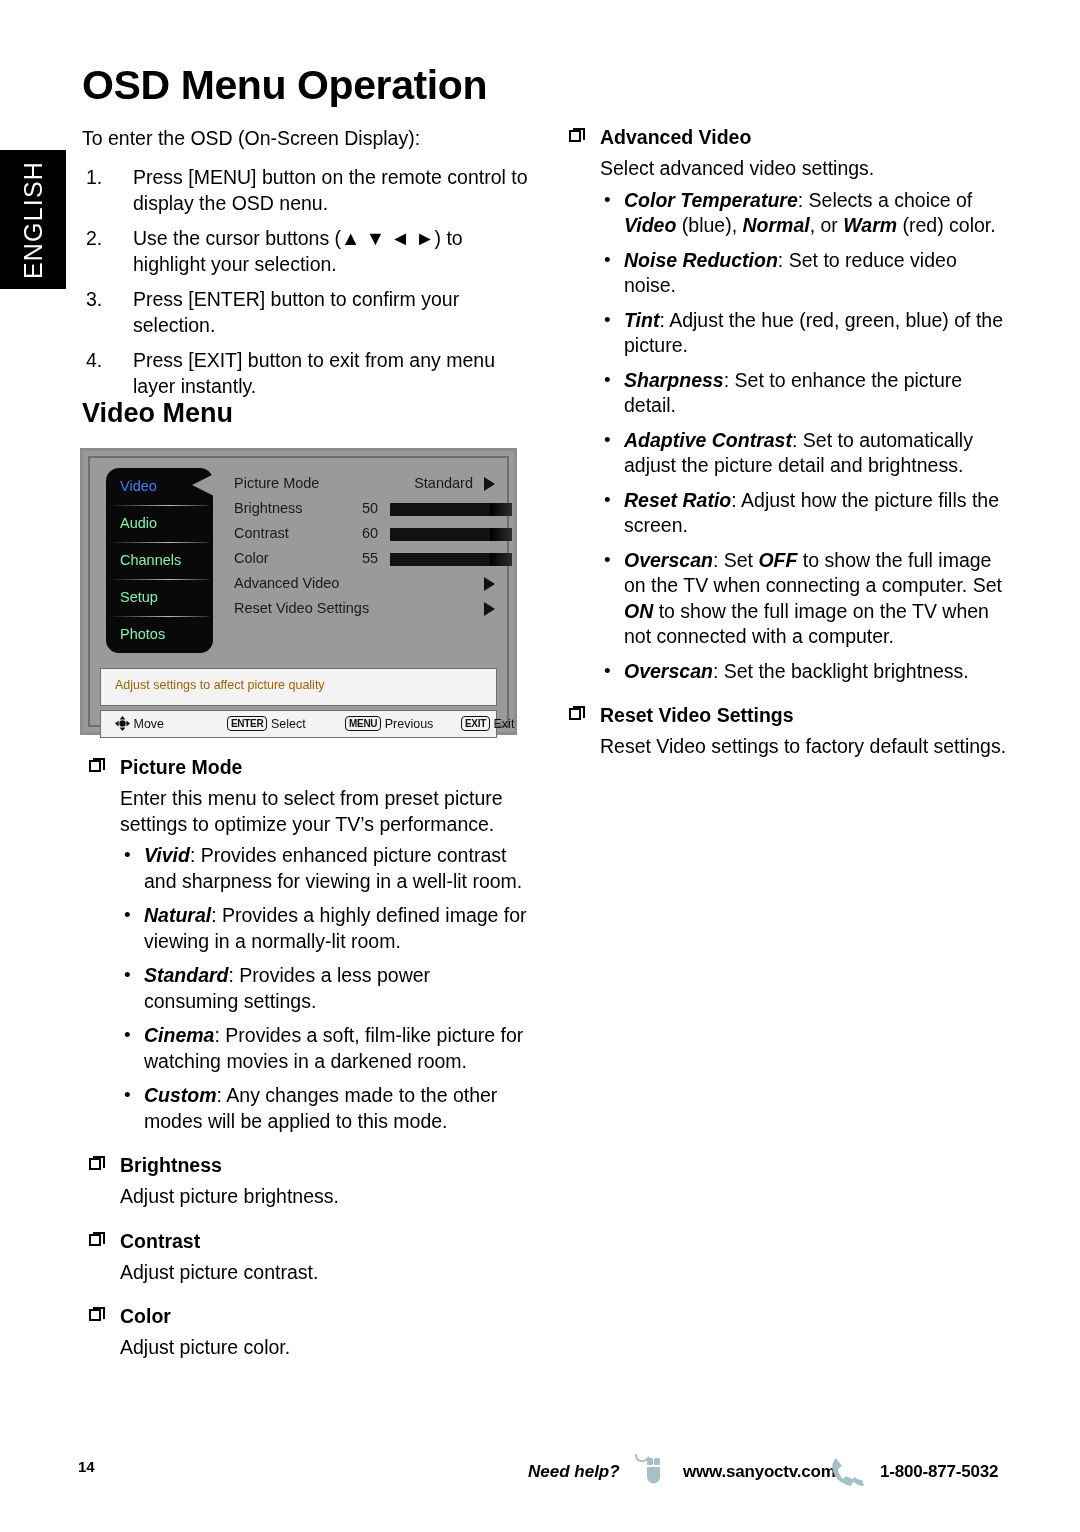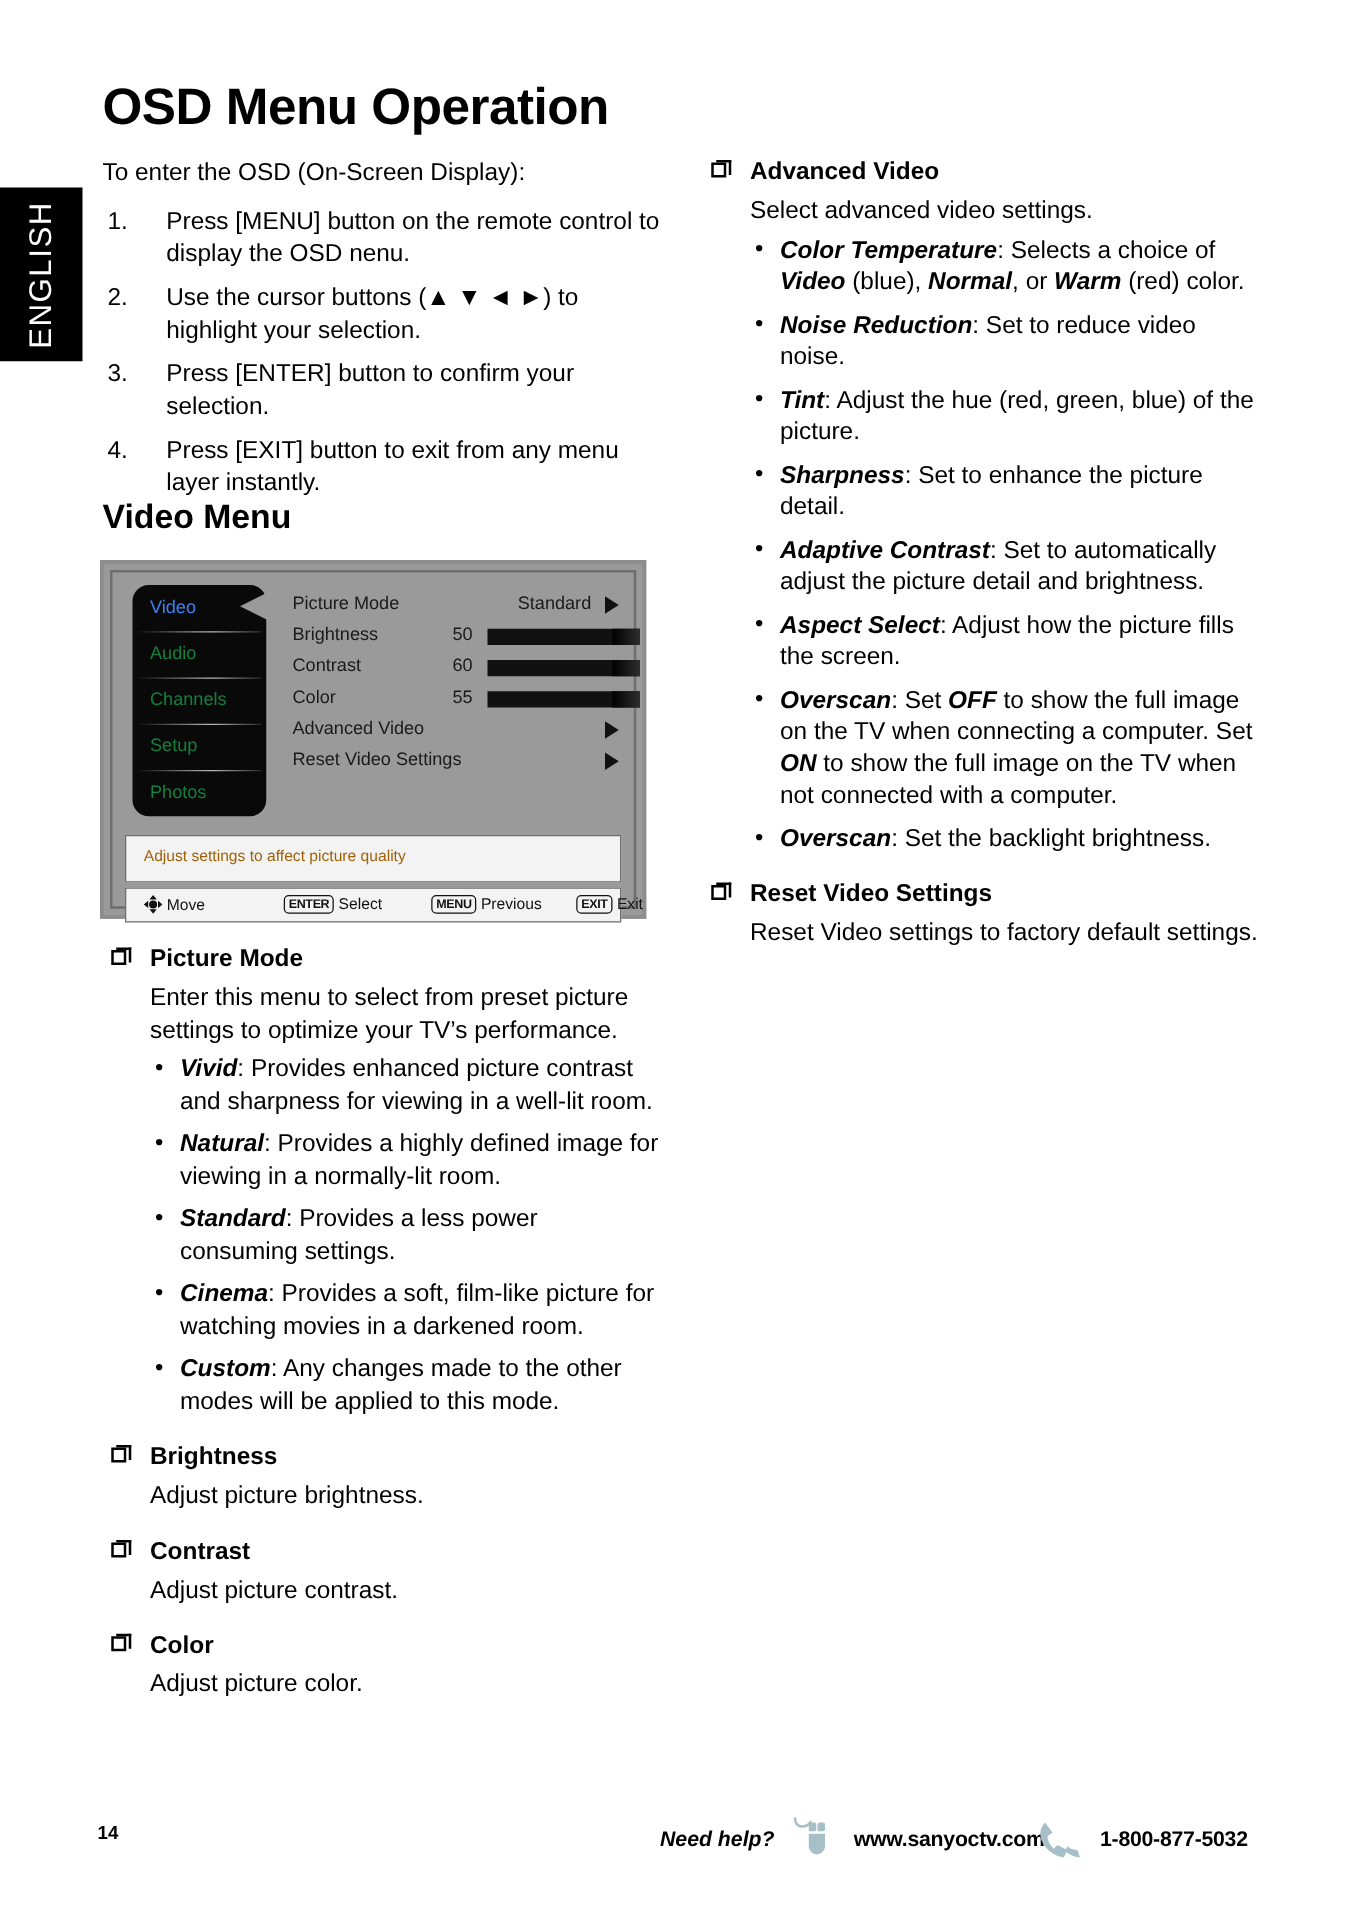--- a/index.html
+++ b/index.html
@@ -180,21 +180,21 @@
     height: 185px;
     background: #090909;
     border-radius: 13px;
   }
   .osd-tab {
     position: relative;
     height: 37px;
     line-height: 37px;
     padding-left: 14px;
     font-size: 14.5px;
-    color: #15803d;
+    color: #86efac;
   }
   .osd-tab.sel { color: #3b82f6; }
   .osd-tab + .osd-tab::before {
     content: "";
     position: absolute;
     left: 4px; right: 4px; top: 0;
     height: 1px;
     background: linear-gradient(to right, #0d0d0d, #8f8f8f 45%, #b9b9b9 60%, #2a2a2a);
   }
   
@@ -453,21 +453,21 @@
 
 <div class="col" id="col-right">
     <div class="sec" style="margin-top: 0px;"><span class="sq"></span><span>Advanced Video</span></div>
     <p class="secbody">Select advanced video settings.</p>
     <ul class="bullets">
       <li><span class="dot">•</span><span class="bi">Color Temperature</span><span>: Selects a choice of <span class="bi">Video</span> (blue), <span class="bi">Normal</span>, or <span class="bi">Warm</span> (red) color.</span></li>
       <li><span class="dot">•</span><span class="bi">Noise Reduction</span><span>: Set to reduce video noise.</span></li>
       <li><span class="dot">•</span><span class="bi">Tint</span><span>: Adjust the hue (red, green, blue) of the picture.</span></li>
       <li><span class="dot">•</span><span class="bi">Sharpness</span><span>: Set to enhance the picture detail.</span></li>
       <li><span class="dot">•</span><span class="bi">Adaptive Contrast</span><span>: Set to automatically adjust the picture detail and brightness.</span></li>
-      <li><span class="dot">•</span><span class="bi">Aspect Select</span><span>: Adjust how the picture fills the screen.</span></li>
+      <li><span class="dot">•</span><span class="bi">Reset Ratio</span><span>: Adjust how the picture fills the screen.</span></li>
       <li><span class="dot">•</span><span class="bi">Overscan</span><span>: Set <span class="bi">OFF</span> to show the full image on the TV when connecting a computer. Set <span class="bi">ON</span> to show the full image on the TV when not connected with a computer.</span></li>
       <li><span class="dot">•</span><span class="bi">Overscan</span><span>: Set the backlight brightness.</span></li>
     </ul>
     <div class="sec"><span class="sq"></span><span>Reset Video Settings</span></div>
     <p class="secbody">Reset Video settings to factory default settings.</p>
   </div>
 
 <div id="page-number">14</div>
 <div id="footer-help">
   <span class="nh">Need help?</span>

